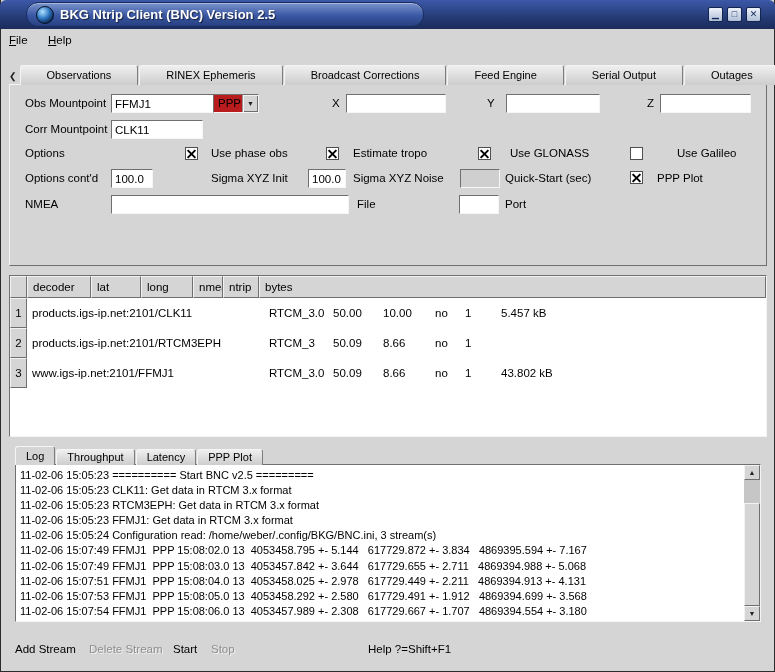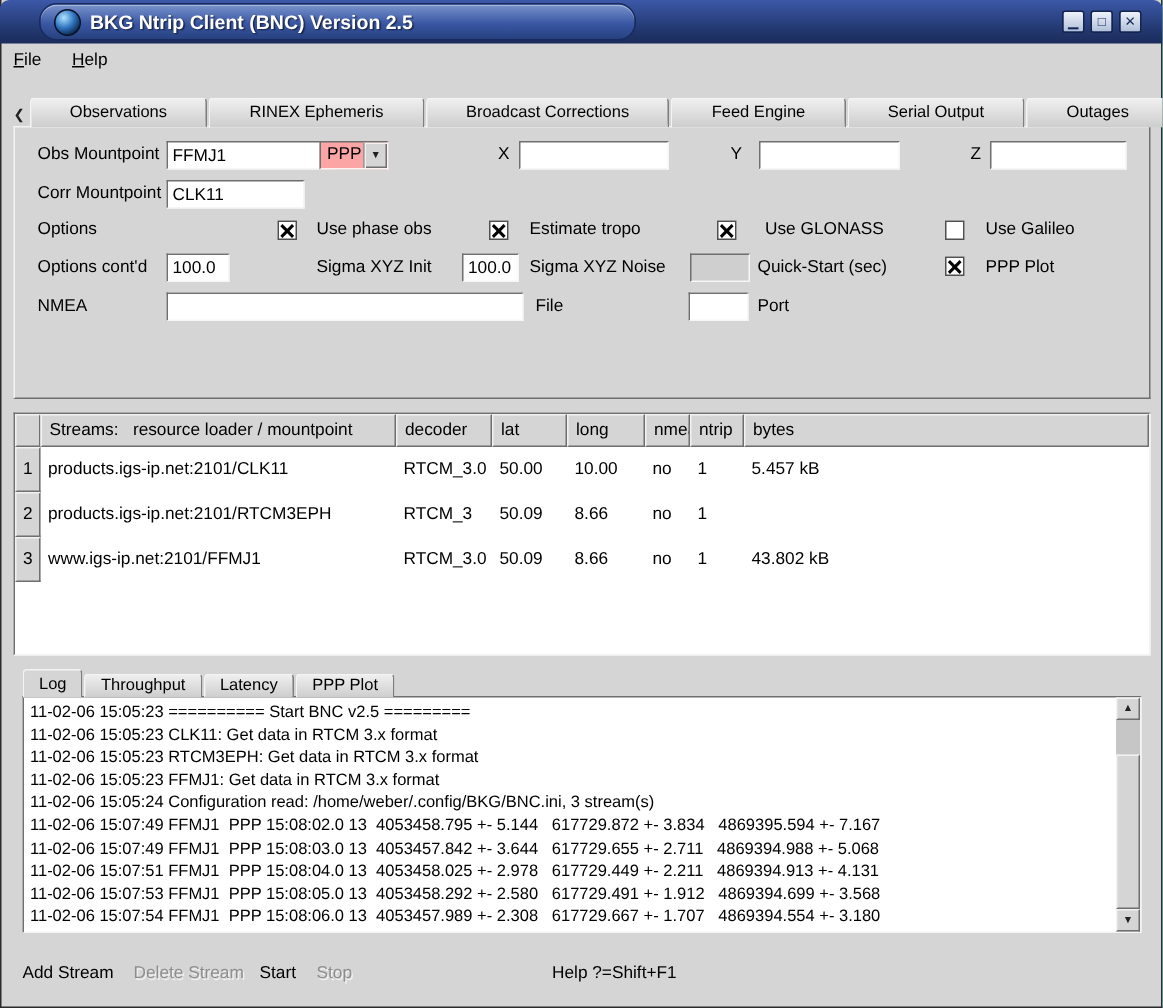--- a/index.html
+++ b/index.html
@@ -39,21 +39,21 @@
                    display:flex; align-items:center; justify-content:center; font-size:8px; box-sizing:border-box; }
   
   .panel { position:absolute; left:8px; top:84px; width:758px; height:182px; background:#d5d5d5;
            border:1px solid; border-color:#f4f4f4 #6f6f6f #6f6f6f #f4f4f4; box-sizing:border-box; }
   .lbl { position:absolute; font-size:11.5px; color:#000; white-space:nowrap; }
   .field { position:absolute; height:19px; background:#ffffff; box-sizing:border-box;
            border:1px solid; border-color:#6f6f6f #f6f6f6 #f6f6f6 #6f6f6f;
            font-family:"Liberation Sans", sans-serif; font-size:11.5px; padding:1px 3px; color:#000; }
   .field.disabled { background:#cfcfcf; }
   .combo { position:absolute; left:212px; top:94px; width:46px; height:19px; box-sizing:border-box;
-           background:#fca5a5; border:1px solid; border-color:#6f6f6f #f6f6f6 #f6f6f6 #6f6f6f; display:flex; }
+           background:#b91c1c; border:1px solid; border-color:#6f6f6f #f6f6f6 #f6f6f6 #6f6f6f; display:flex; }
   .combo-text { flex:1; font-size:11.5px; padding:2px 0 0 4px; }
   .combo-arrow { width:15px; background:#d5d5d5; border-left:1px solid #9a9a9a;
                  display:flex; align-items:center; justify-content:center; font-size:7px; color:#222;
                  box-shadow:inset 1px 1px 0 #f2f2f2, inset -1px -1px 0 #6f6f6f; }
   .cb { position:absolute; width:13px; height:13px; background:#fff; border:1px solid #4f4f4f; box-sizing:border-box; }
   .cb.checked::before, .cb.checked::after { content:""; position:absolute; left:0px; top:4.5px; width:11px; height:2px; background:#000; }
   .cb.checked::before { transform:rotate(45deg); } .cb.checked::after { transform:rotate(-45deg); }
   
   .stable { position:absolute; left:8px; top:275px; width:758px; height:162px; background:#ffffff;
             border:1px solid; border-color:#6f6f6f #f4f4f4 #f4f4f4 #6f6f6f; box-sizing:border-box; overflow:hidden; }
@@ -153,21 +153,21 @@
   <input class="field" style="left: 110px; top: 120px; width: 92px;" value="CLK11">
 
   <span class="lbl" style="left:24px;top:147px">Options</span>
   <div class="cb checked" style="left:184px;top:147px"></div>
   <span class="lbl" style="left:210px;top:147px">Use phase obs</span>
   <div class="cb checked" style="left:325px;top:147px"></div>
   <span class="lbl" style="left:352px;top:147px">Estimate tropo</span>
   <div class="cb checked" style="left:477px;top:147px"></div>
   <span class="lbl" style="left:509px;top:147px">Use GLONASS</span>
   <div class="cb" style="left:629px;top:147px"></div>
-  <span class="lbl" style="left:656px;top:147px">Use Galileo</span>
+  <span class="lbl" style="left:676px;top:147px">Use Galileo</span>
 
   <span class="lbl" style="left:24px;top:172px">Options cont'd</span>
   <input class="field" style="left: 110px; top: 169px; width: 42px;" value="100.0">
   <span class="lbl" style="left:210px;top:172px">Sigma XYZ Init</span>
   <input class="field" style="left: 307px; top: 169px; width: 38px;" value="100.0">
   <span class="lbl" style="left:352px;top:172px">Sigma XYZ Noise</span>
   <input class="field disabled" style="left: 459px; top: 169px; width: 40px;" disabled="" value="">
   <span class="lbl" style="left:504px;top:172px">Quick-Start (sec)</span>
   <div class="cb checked" style="left:629px;top:171px"></div>
   <span class="lbl" style="left:656px;top:172px">PPP Plot</span>
@@ -175,21 +175,20 @@
   <span class="lbl" style="left:24px;top:198px">NMEA</span>
   <input class="field" style="left: 110px; top: 195px; width: 238px;" value="">
   <span class="lbl" style="left:356px;top:198px">File</span>
   <input class="field" style="left: 458px; top: 195px; width: 40px;" value="">
   <span class="lbl" style="left:504px;top:198px">Port</span>
 
 
   <div class="stable">
     <div class="thead">
       <div class="th c-gut"></div>
-      <div class="th c-mp">Streams:   resource loader / mountpoint</div>
       <div class="th c-dec">decoder</div>
       <div class="th c-lat">lat</div>
       <div class="th c-long">long</div>
       <div class="th c-nmea">nmea</div>
       <div class="th c-ntrip">ntrip</div>
       <div class="th c-bytes">bytes</div>
     </div>
     <div class="trow">
       <div class="td rowhdr c-gut">1</div>
       <div class="td c-mp">products.igs-ip.net:2101/CLK11</div>

